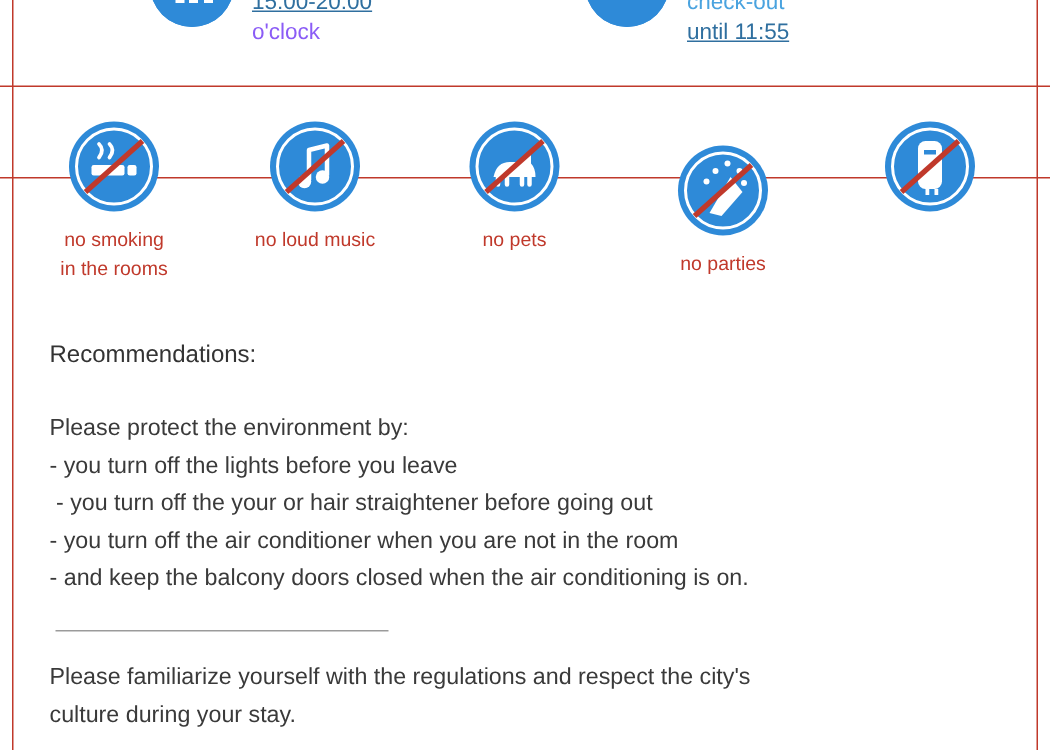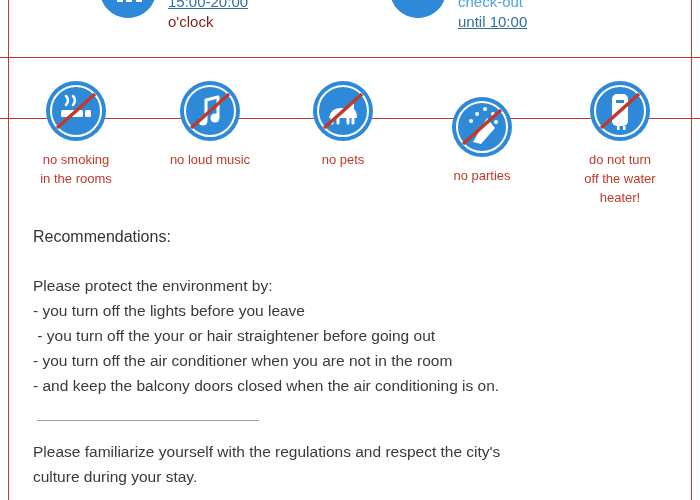--- a/index.html
+++ b/index.html
@@ -92,21 +92,21 @@
   }
   .top-text .label {
     color: #4aa3df;
     font-size: 15px;
   }
   .top-text .time {
     text-decoration: underline;
     color: #2f6f9f;
   }
   .top-text .sub {
-    color: #7f1d1d;
+    color: #8b5cf6;
   }
 
   
   .rules {
     position: absolute;
     left: 0;
     top: 72px;
     width: 700px;
     height: 150px;
   }
@@ -201,21 +201,21 @@
         <svg width="56" height="56" viewBox="0 0 56 56">
           <circle cx="28" cy="28" r="28" fill="#2e8ad8"></circle>
           <path d="M14 36 q14 -7 28 -3" stroke="#ffffff" stroke-width="3" fill="none" stroke-linecap="round"></path>
           <path d="M22 32 l8 -10 6 2 -6 9 z" fill="#ffffff"></path>
           <circle cx="38" cy="24" r="4" fill="#ffffff"></circle>
           <circle cx="38" cy="24" r="1.6" fill="#2e8ad8"></circle>
         </svg>
       </div>
       <div class="top-text">
         <div class="label">check-out</div>
-        <div class="time">until 10:00</div>
+        <div class="time">until 11:55</div>
       </div>
     </div>
 
   </div>
 
   <div class="rules">
 
     <div class="rule r0">
       <div class="badge">
         <svg width="62" height="62" viewBox="0 0 62 62">
@@ -281,23 +281,20 @@
         <svg width="62" height="62" viewBox="0 0 62 62">
           <circle cx="31" cy="31" r="30" fill="#2e8ad8"></circle>
           <circle cx="31" cy="31" r="25" fill="none" stroke="#ffffff" stroke-width="2"></circle>
           <rect x="23" y="14" width="16" height="32" rx="5" fill="#ffffff"></rect>
           <rect x="27" y="20" width="8" height="3" fill="#2e8ad8"></rect>
           <rect x="28" y="46" width="2.5" height="4" fill="#ffffff"></rect>
           <rect x="34" y="46" width="2.5" height="4" fill="#ffffff"></rect>
           <line x1="12" y1="48" x2="50" y2="14" stroke="#c0392b" stroke-width="3.5"></line>
         </svg>
       </div>
-      <div class="caption" style="white-space:pre-line;">do not turn
-off the water
-heater!</div>
     </div>
 
   </div>
 
   <div class="body-text">
     <div class="heading">Recommendations:</div>
     <div>Please protect the environment by:</div>
     <div class="para-line">- you turn off the lights before you leave</div>
     <div class="para-line"> - you turn off the your or hair straightener before going out</div>
     <div class="para-line">- you turn off the air conditioner when you are not in the room</div>

